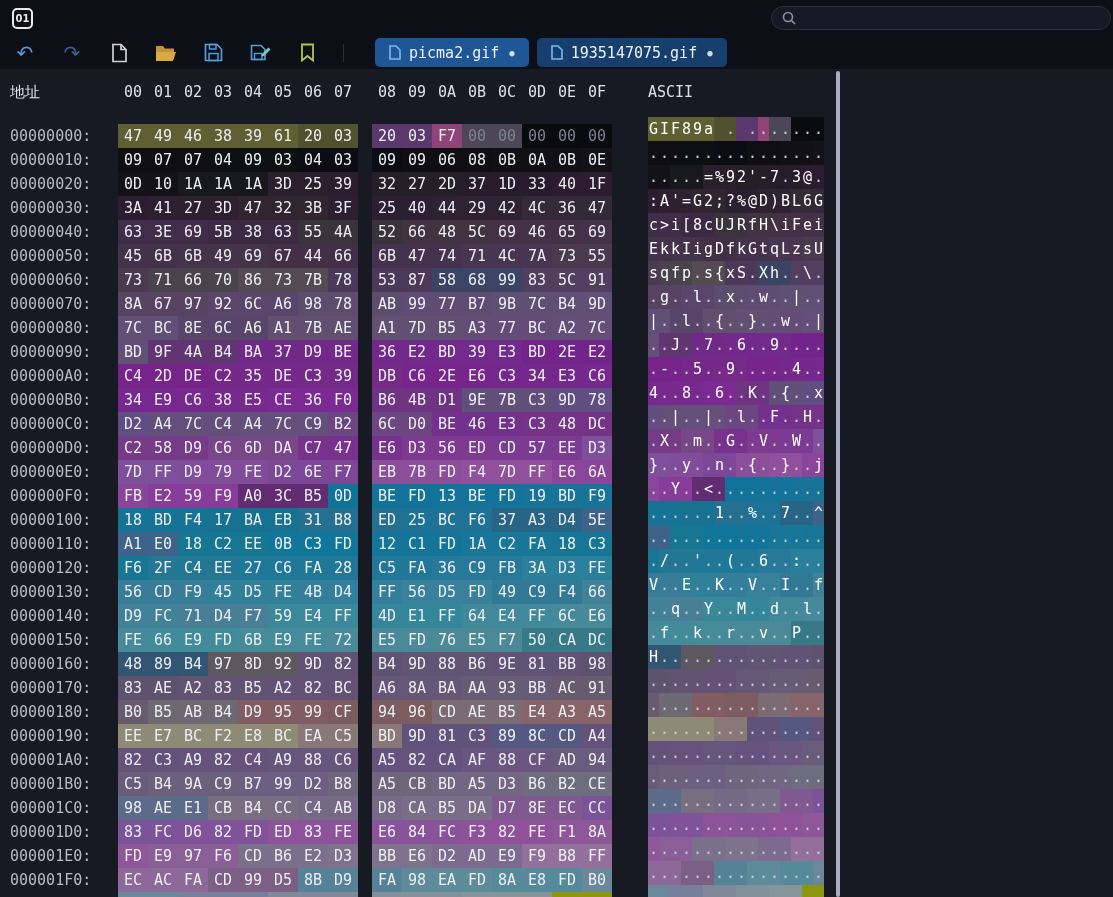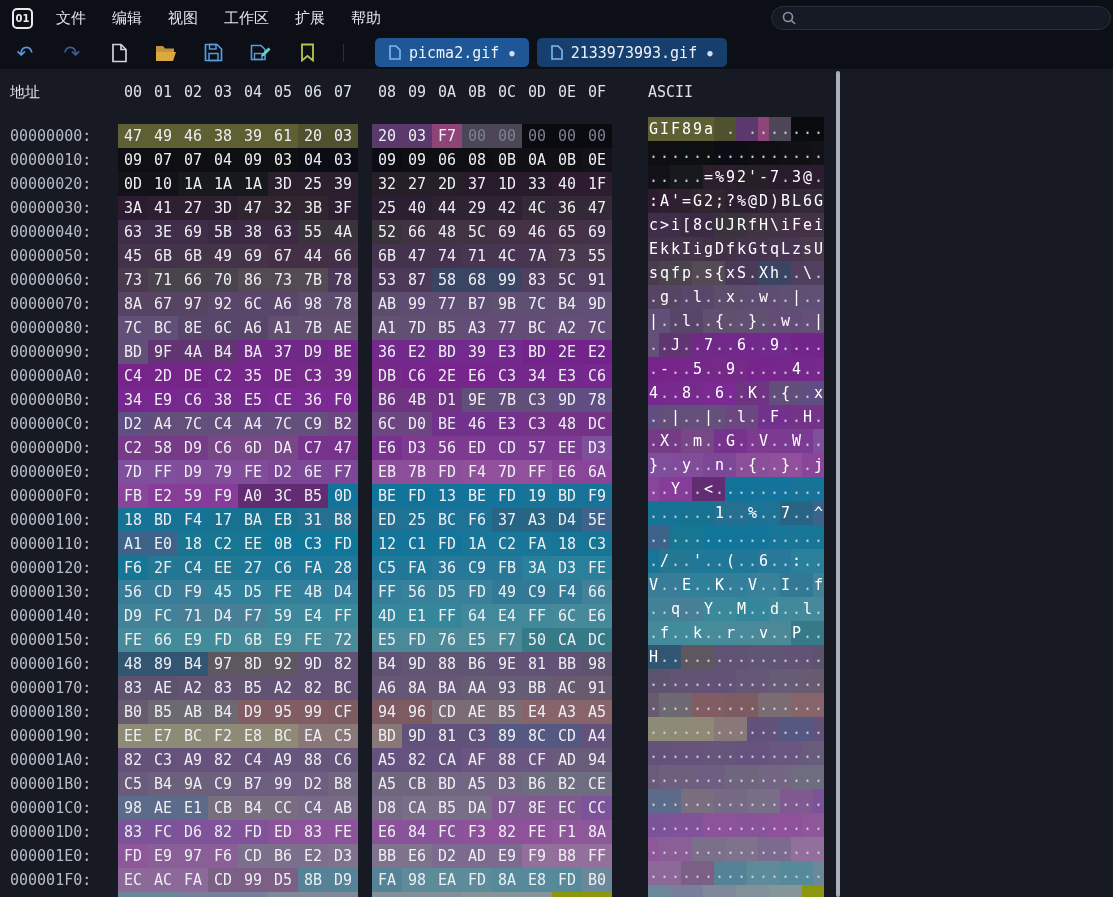--- a/index.html
+++ b/index.html
@@ -49,28 +49,20 @@
 </style>
 </head>
 <body>
 
 <div class="window">
 
   <div class="menubar">
     <div class="logo">
       <span>01</span>
     </div>
-    <nav class="menus">
-        <div class="menu-item">文件</div>
-        <div class="menu-item">编辑</div>
-        <div class="menu-item">视图</div>
-        <div class="menu-item">工作区</div>
-        <div class="menu-item">扩展</div>
-        <div class="menu-item">帮助</div>
-      </nav>
     <div class="searchbox">
       <svg width="14" height="14" viewBox="0 0 14 14">
         <circle cx="6" cy="6" r="4.5" fill="none" stroke="#8a93a3" stroke-width="1.6"></circle>
         <path d="M9.5 9.5 L13 13" stroke="#8a93a3" stroke-width="1.6"></path>
       </svg>
       <input placeholder="" style="">
     </div>
   </div>
 
   <div class="toolbar">
@@ -117,21 +109,21 @@
           <svg width="12" height="15" viewBox="0 0 12 15">
             <path d="M1 1 h6 l4 4 v9 H1 z" fill="none" stroke="#79b9f2" stroke-width="1.6"></path>
           </svg>
           <span class="tab-label">picma2.gif</span>
           <span class="tab-dot">●</span>
         </div>
         <div class="tab" style="background: rgb(23, 63, 110);">
           <svg width="12" height="15" viewBox="0 0 12 15">
             <path d="M1 1 h6 l4 4 v9 H1 z" fill="none" stroke="#79b9f2" stroke-width="1.6"></path>
           </svg>
-          <span class="tab-label">2133973993.gif</span>
+          <span class="tab-label">1935147075.gif</span>
           <span class="tab-dot">●</span>
         </div>
       </div>
   </div>
 
   <div class="hexview">
     <div class="hexheader">
       <span class="addr">地址</span><span class="bytes"><span class="hcell">00</span><span class="hcell">01</span><span class="hcell">02</span><span class="hcell">03</span><span class="hcell">04</span><span class="hcell">05</span><span class="hcell">06</span><span class="hcell">07</span><span class="hcell grp">08</span><span class="hcell">09</span><span class="hcell">0A</span><span class="hcell">0B</span><span class="hcell">0C</span><span class="hcell">0D</span><span class="hcell">0E</span><span class="hcell">0F</span></span><span class="ascii">ASCII</span>
     </div>
     <div class="hexrows">

